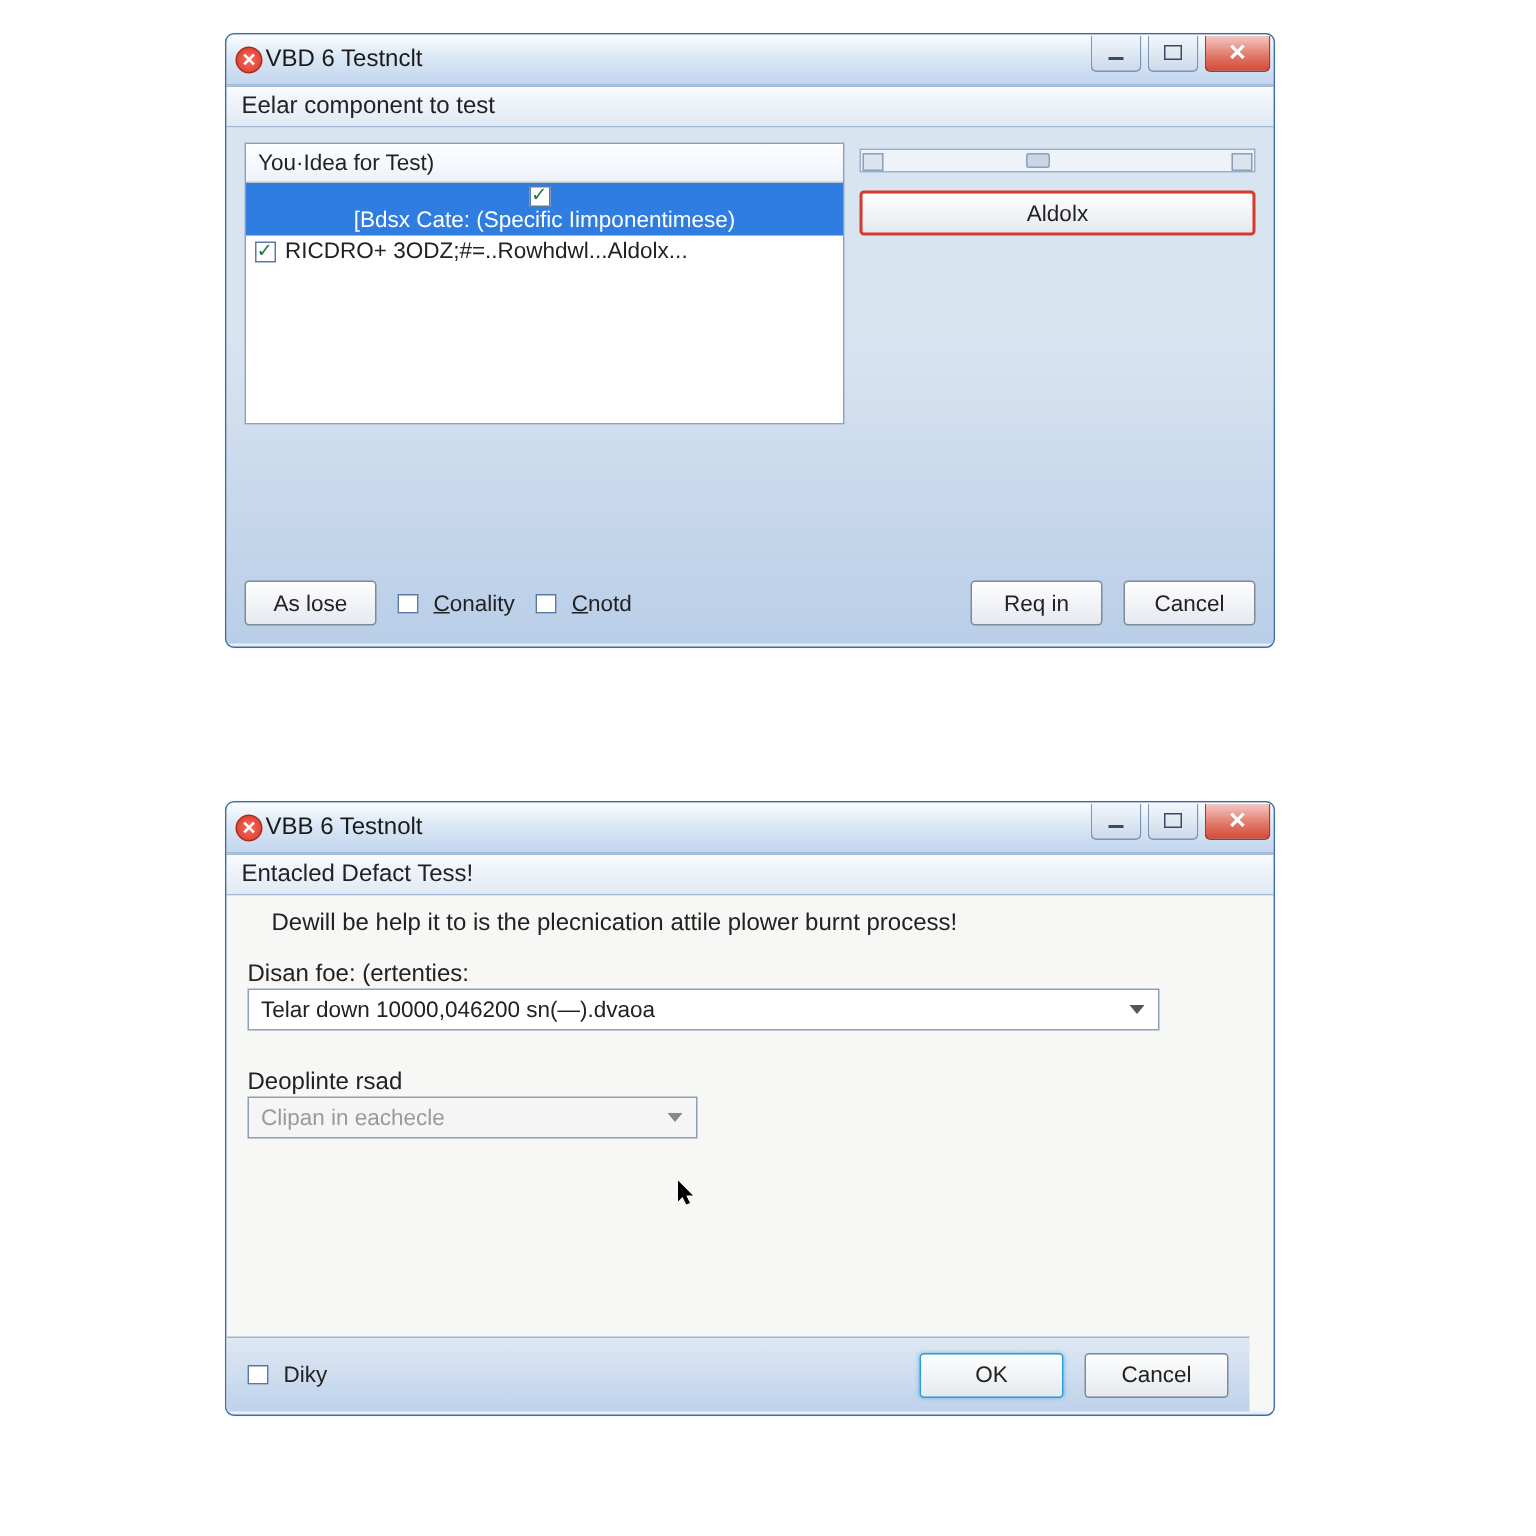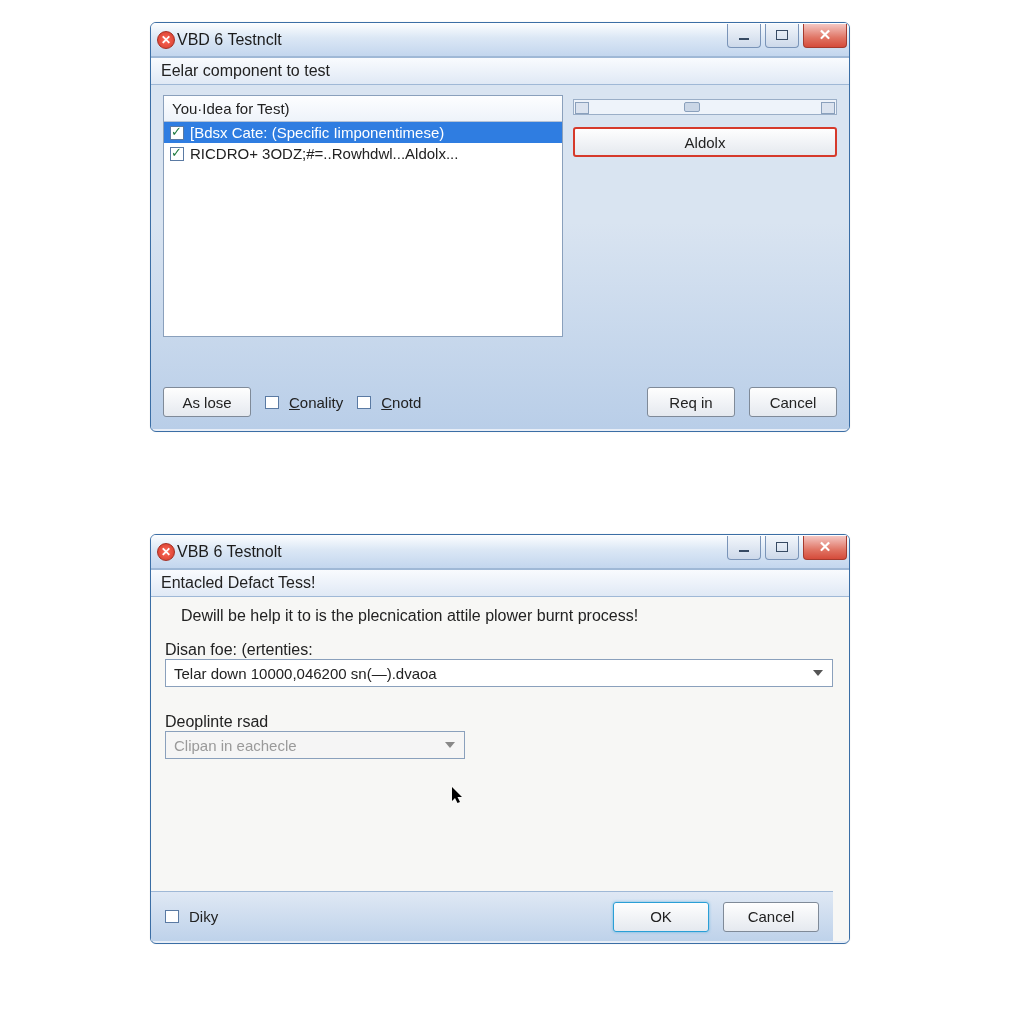--- a/index.html
+++ b/index.html
@@ -72,40 +72,41 @@
     flex-direction: column;
   }
   #dlg1 .body-pane { height: calc(100% - 34px - 30px); }
   #dlg1 .content-row { display: flex; gap: 10px; }
 
   .listbox {
     background: #fff;
     border: 1px solid #8aa0bc;
     font-size: 15px;
   }
-  #dlg1 .left-list { width: 400px; height: 242px; }
+  #dlg1 .left-list { width: 400px; height: 188px; }
   #dlg1 .right-col { flex: 1; display:flex; flex-direction:column; }
   #dlg1 .right-list { height: 100px; width: 100%; }
 
   .list-head {
     border-bottom: 1px solid #b5c3d6;
     padding: 4px 8px;
     background: linear-gradient(#fdfeff,#eef3fa);
   }
   .list-item {
     display: flex;
     align-items: center;
     padding: 2px 6px;
     white-space: nowrap;
     overflow: hidden;
     text-overflow: ellipsis;
   }
   .list-item.sel {
     background: #2f7de1;
     color: #fff;
+    flex-direction: column;
   }
   .chk {
     width: 14px; height: 14px; border: 1px solid #5a7aa3;
     margin-right: 6px; background:#fff; position: relative; flex: 0 0 14px;
   }
   .chk.checked::after {
     content: "✓"; position:absolute; top:-3px; left:0; font-size:13px; color:#1e7a3e;
   }
   .chk.small { width:13px; height:13px; }
 
@@ -271,21 +272,21 @@
       <div class="win-btn close-btn">✕</div>
     </div>
   </div>
 
   <div class="section-header">Entacled Defact Tess!</div>
 
   <div class="body2">
     <div class="desc">Dewill be help it to is the plecnication attile plower burnt process!</div>
 
     <div class="label">Disan foe: (ertenties:</div>
-    <div class="combo" style="width: 668px; gap: 24px;">
+    <div class="combo" style="width: 608px; gap: 24px;">
       <span>Telar down 10000,046200 sn(—).dvaoa</span>
       <span class="arrow">
         <svg viewBox="0 0 10 6">
             <path d="M0 0 L5 6 L10 0 Z" fill="#555"></path>
           </svg>
       </span>
     </div>
 
 
     <svg class="cursor" style="left:300px; top:190px" viewBox="0 0 12 18">

